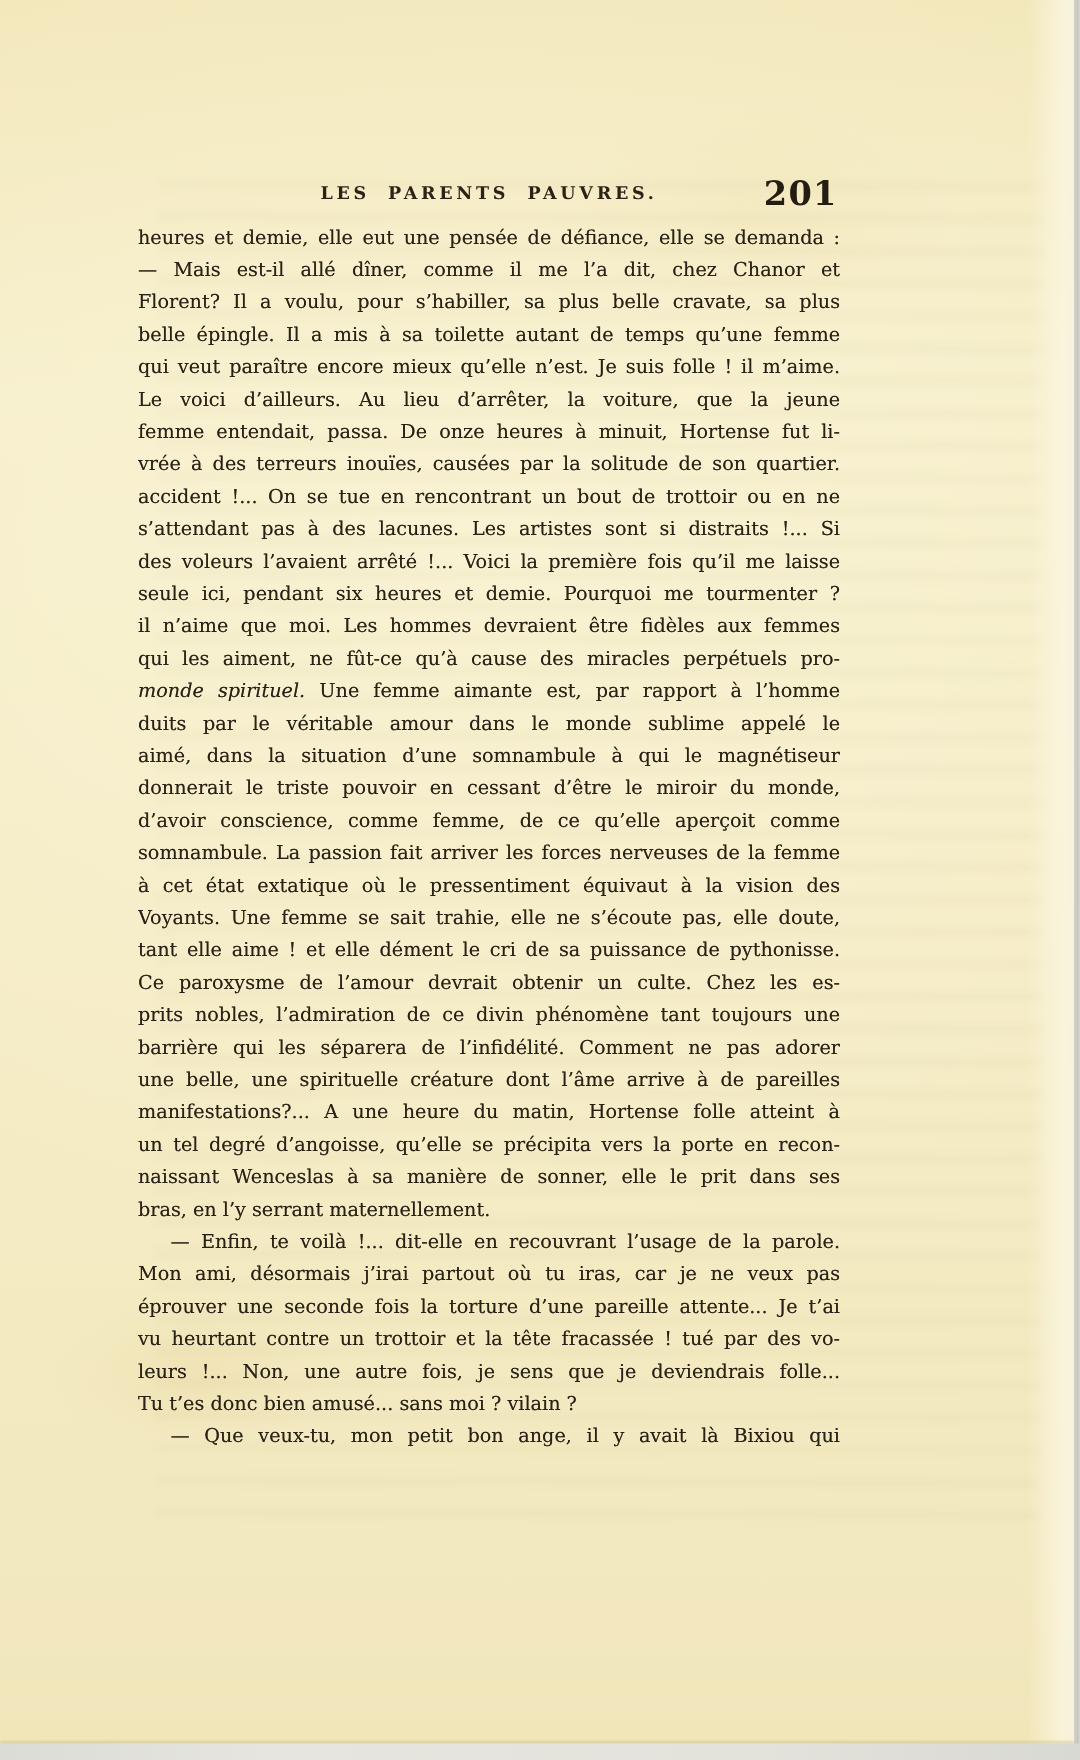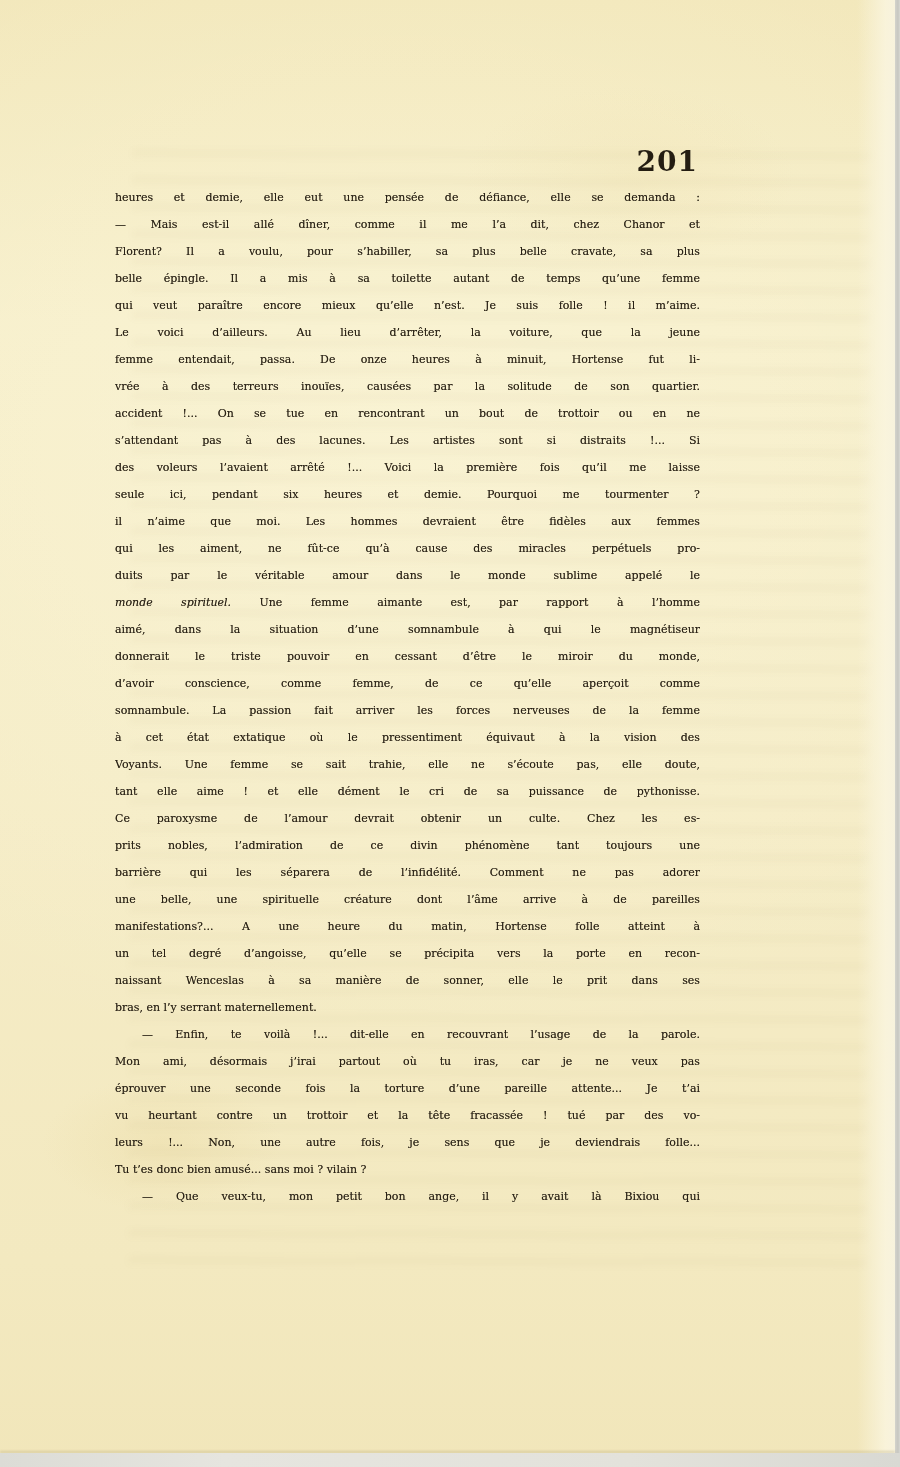--- a/index.html
+++ b/index.html
@@ -38,21 +38,21 @@
     color: #2a2316;
   }
   .page-number {
     position: absolute; right: 2px; top: -4px;
     font-size: 28px; font-weight: 600;
     letter-spacing: 1px;
     color: #241d12;
   }
   .page-body {
     position: absolute; left: 115px; top: 184px; width: 585px;
-    font-size: 11px;
+    font-size: 16px;
     text-shadow: 0 0 0.5px rgba(45,35,15,.55);
   }
   .line {
     height: 27px; line-height: 27px;
     overflow: hidden;
     white-space: normal;
     text-align: left;
   }
   .line.just { text-align: justify; text-align-last: justify; }
   .line.ind { text-indent: 27px; }
@@ -77,40 +77,41 @@
     background: linear-gradient(90deg, #dcdcd6 0%, #e6e5df 25%, #e3e2db 70%, #d9d9d3 100%);
   }
 </style>
 </head>
 <body>
 
 <div class="page" style="color: rgb(40, 33, 22);">
   <div class="show-through"></div>
 
   <div class="header-row">
+    <div class="running-title">LES PARENTS PAUVRES.</div>
     <div class="page-number">201</div>
   </div>
 
   <div class="page-body">
       <div class="line just"><span>heures et demie, elle eut une pensée de défiance, elle se demanda :</span></div>
       <div class="line just"><span>— Mais est-il allé dîner, comme il me l’a dit, chez Chanor et</span></div>
       <div class="line just"><span>Florent? Il a voulu, pour s’habiller, sa plus belle cravate, sa plus</span></div>
       <div class="line just"><span>belle épingle. Il a mis à sa toilette autant de temps qu’une femme</span></div>
       <div class="line just"><span>qui veut paraître encore mieux qu’elle n’est. Je suis folle ! il m’aime.</span></div>
       <div class="line just"><span>Le voici d’ailleurs. Au lieu d’arrêter, la voiture, que la jeune</span></div>
       <div class="line just"><span>femme entendait, passa. De onze heures à minuit, Hortense fut li-</span></div>
       <div class="line just"><span>vrée à des terreurs inouïes, causées par la solitude de son quartier.</span></div>
       <div class="line just"><span>accident !... On se tue en rencontrant un bout de trottoir ou en ne</span></div>
       <div class="line just"><span>s’attendant pas à des lacunes. Les artistes sont si distraits !... Si</span></div>
       <div class="line just"><span>des voleurs l’avaient arrêté !... Voici la première fois qu’il me laisse</span></div>
       <div class="line just"><span>seule ici, pendant six heures et demie. Pourquoi me tourmenter ?</span></div>
       <div class="line just"><span>il n’aime que moi. Les hommes devraient être fidèles aux femmes</span></div>
       <div class="line just"><span>qui les aiment, ne fût-ce qu’à cause des miracles perpétuels pro-</span></div>
+      <div class="line just"><span class="it">monde spirituel.</span><span> Une femme aimante est, par rapport à l’homme</span></div>
       <div class="line just"><span>duits par le véritable amour dans le monde sublime appelé le</span></div>
-      <div class="line just"><span class="it">monde spirituel.</span><span> Une femme aimante est, par rapport à l’homme</span></div>
       <div class="line just"><span>aimé, dans la situation d’une somnambule à qui le magnétiseur</span></div>
       <div class="line just"><span>donnerait le triste pouvoir en cessant d’être le miroir du monde,</span></div>
       <div class="line just"><span>d’avoir conscience, comme femme, de ce qu’elle aperçoit comme</span></div>
       <div class="line just"><span>somnambule. La passion fait arriver les forces nerveuses de la femme</span></div>
       <div class="line just"><span>à cet état extatique où le pressentiment équivaut à la vision des</span></div>
       <div class="line just"><span>Voyants. Une femme se sait trahie, elle ne s’écoute pas, elle doute,</span></div>
       <div class="line just"><span>tant elle aime ! et elle dément le cri de sa puissance de pythonisse.</span></div>
       <div class="line just"><span>Ce paroxysme de l’amour devrait obtenir un culte. Chez les es-</span></div>
       <div class="line just"><span>prits nobles, l’admiration de ce divin phénomène tant toujours une</span></div>
       <div class="line just"><span>barrière qui les séparera de l’infidélité. Comment ne pas adorer</span></div>

